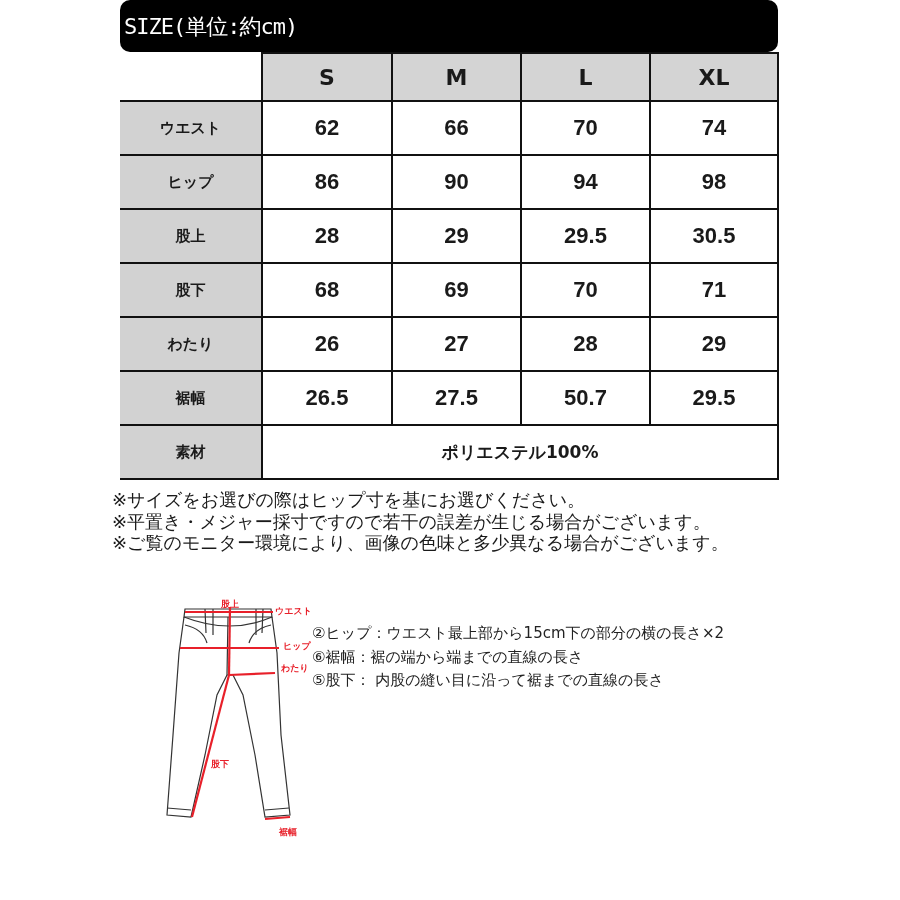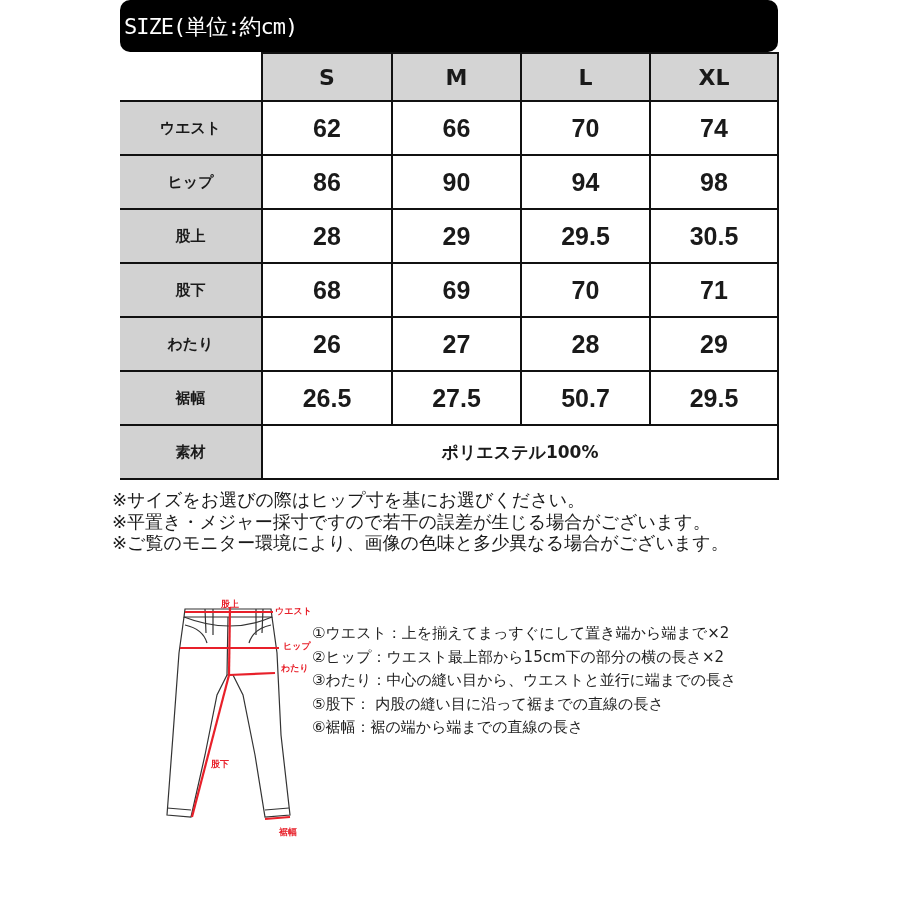--- a/index.html
+++ b/index.html
@@ -10,21 +10,21 @@
     .title-bar span { position: absolute; left: 4px; top: 12px; font-size: 22px;
                       font-family: "DejaVu Sans Mono", "Liberation Mono", monospace; letter-spacing: -1px; }
     table.size { position: absolute; left: 120px; top: 52px; width: 658px;
                  border-collapse: collapse; table-layout: fixed; }
     table.size td, table.size th { border: 2px solid #111; text-align: center; padding: 0; }
     table.size tr { height: 54px; }
     table.size tr.head { height: 48px; }
     table.size th { background: #d4d4d4; font-size: 22px; font-weight: bold; }
     table.size th.blank { background: #fff; border-top: none; border-left: none; }
     table.size td.label { background: #d2d2d2; font-size: 15px; font-weight: bold; }
-    table.size td.val { background: #fff; font-size: 25px; font-weight: bold;
+    table.size td.val { background: #fff; font-size: 22px; font-weight: bold;
                         font-family: "Liberation Sans", sans-serif; }
     table.size td.mat { font-size: 17px; font-weight: bold; }
     table.size td:first-child, table.size th:first-child { border-left: none; }
     .notes { position: absolute; left: 112px; top: 489px; font-size: 18px; font-weight: normal; line-height: 21.5px; }
     .notes div { white-space: nowrap; }
     .diagram { position: absolute; left: 155px; top: 595px; width: 170px; height: 245px; }
     .diag-label { position: absolute; color: #e8202a; font-size: 9px; font-weight: bold; white-space: nowrap; }
     .legend { position: absolute; left: 312px; top: 622px; font-size: 15px; line-height: 23.5px; color: #222; }
     .legend div { white-space: nowrap; }
   </style>
@@ -143,18 +143,16 @@
   </svg>
   <span class="diag-label" style="left:66px; top:3px;">股上</span>
   <span class="diag-label" style="left:120px; top:10px;">ウエスト</span>
   <span class="diag-label" style="left:128px; top:45px;">ヒップ</span>
   <span class="diag-label" style="left:126px; top:67px;">わたり</span>
   <span class="diag-label" style="left:56px; top:163px;">股下</span>
   <span class="diag-label" style="left:124px; top:231px;">裾幅</span>
 </div>
 
 <div class="legend">
-  <div>①ウエスト：上を揃えてまっすぐにして置き端から端まで×2</div>
   <div>②ヒップ：ウエスト最上部から15cm下の部分の横の長さ×2</div>
-  <div>③わたり：中心の縫い目から、ウエストと並行に端までの長さ</div>
+  <div>⑥裾幅：裾の端から端までの直線の長さ</div>
   <div>⑤股下： 内股の縫い目に沿って裾までの直線の長さ</div>
-  <div>⑥裾幅：裾の端から端までの直線の長さ</div>
 </div>
 
 </body></html>

